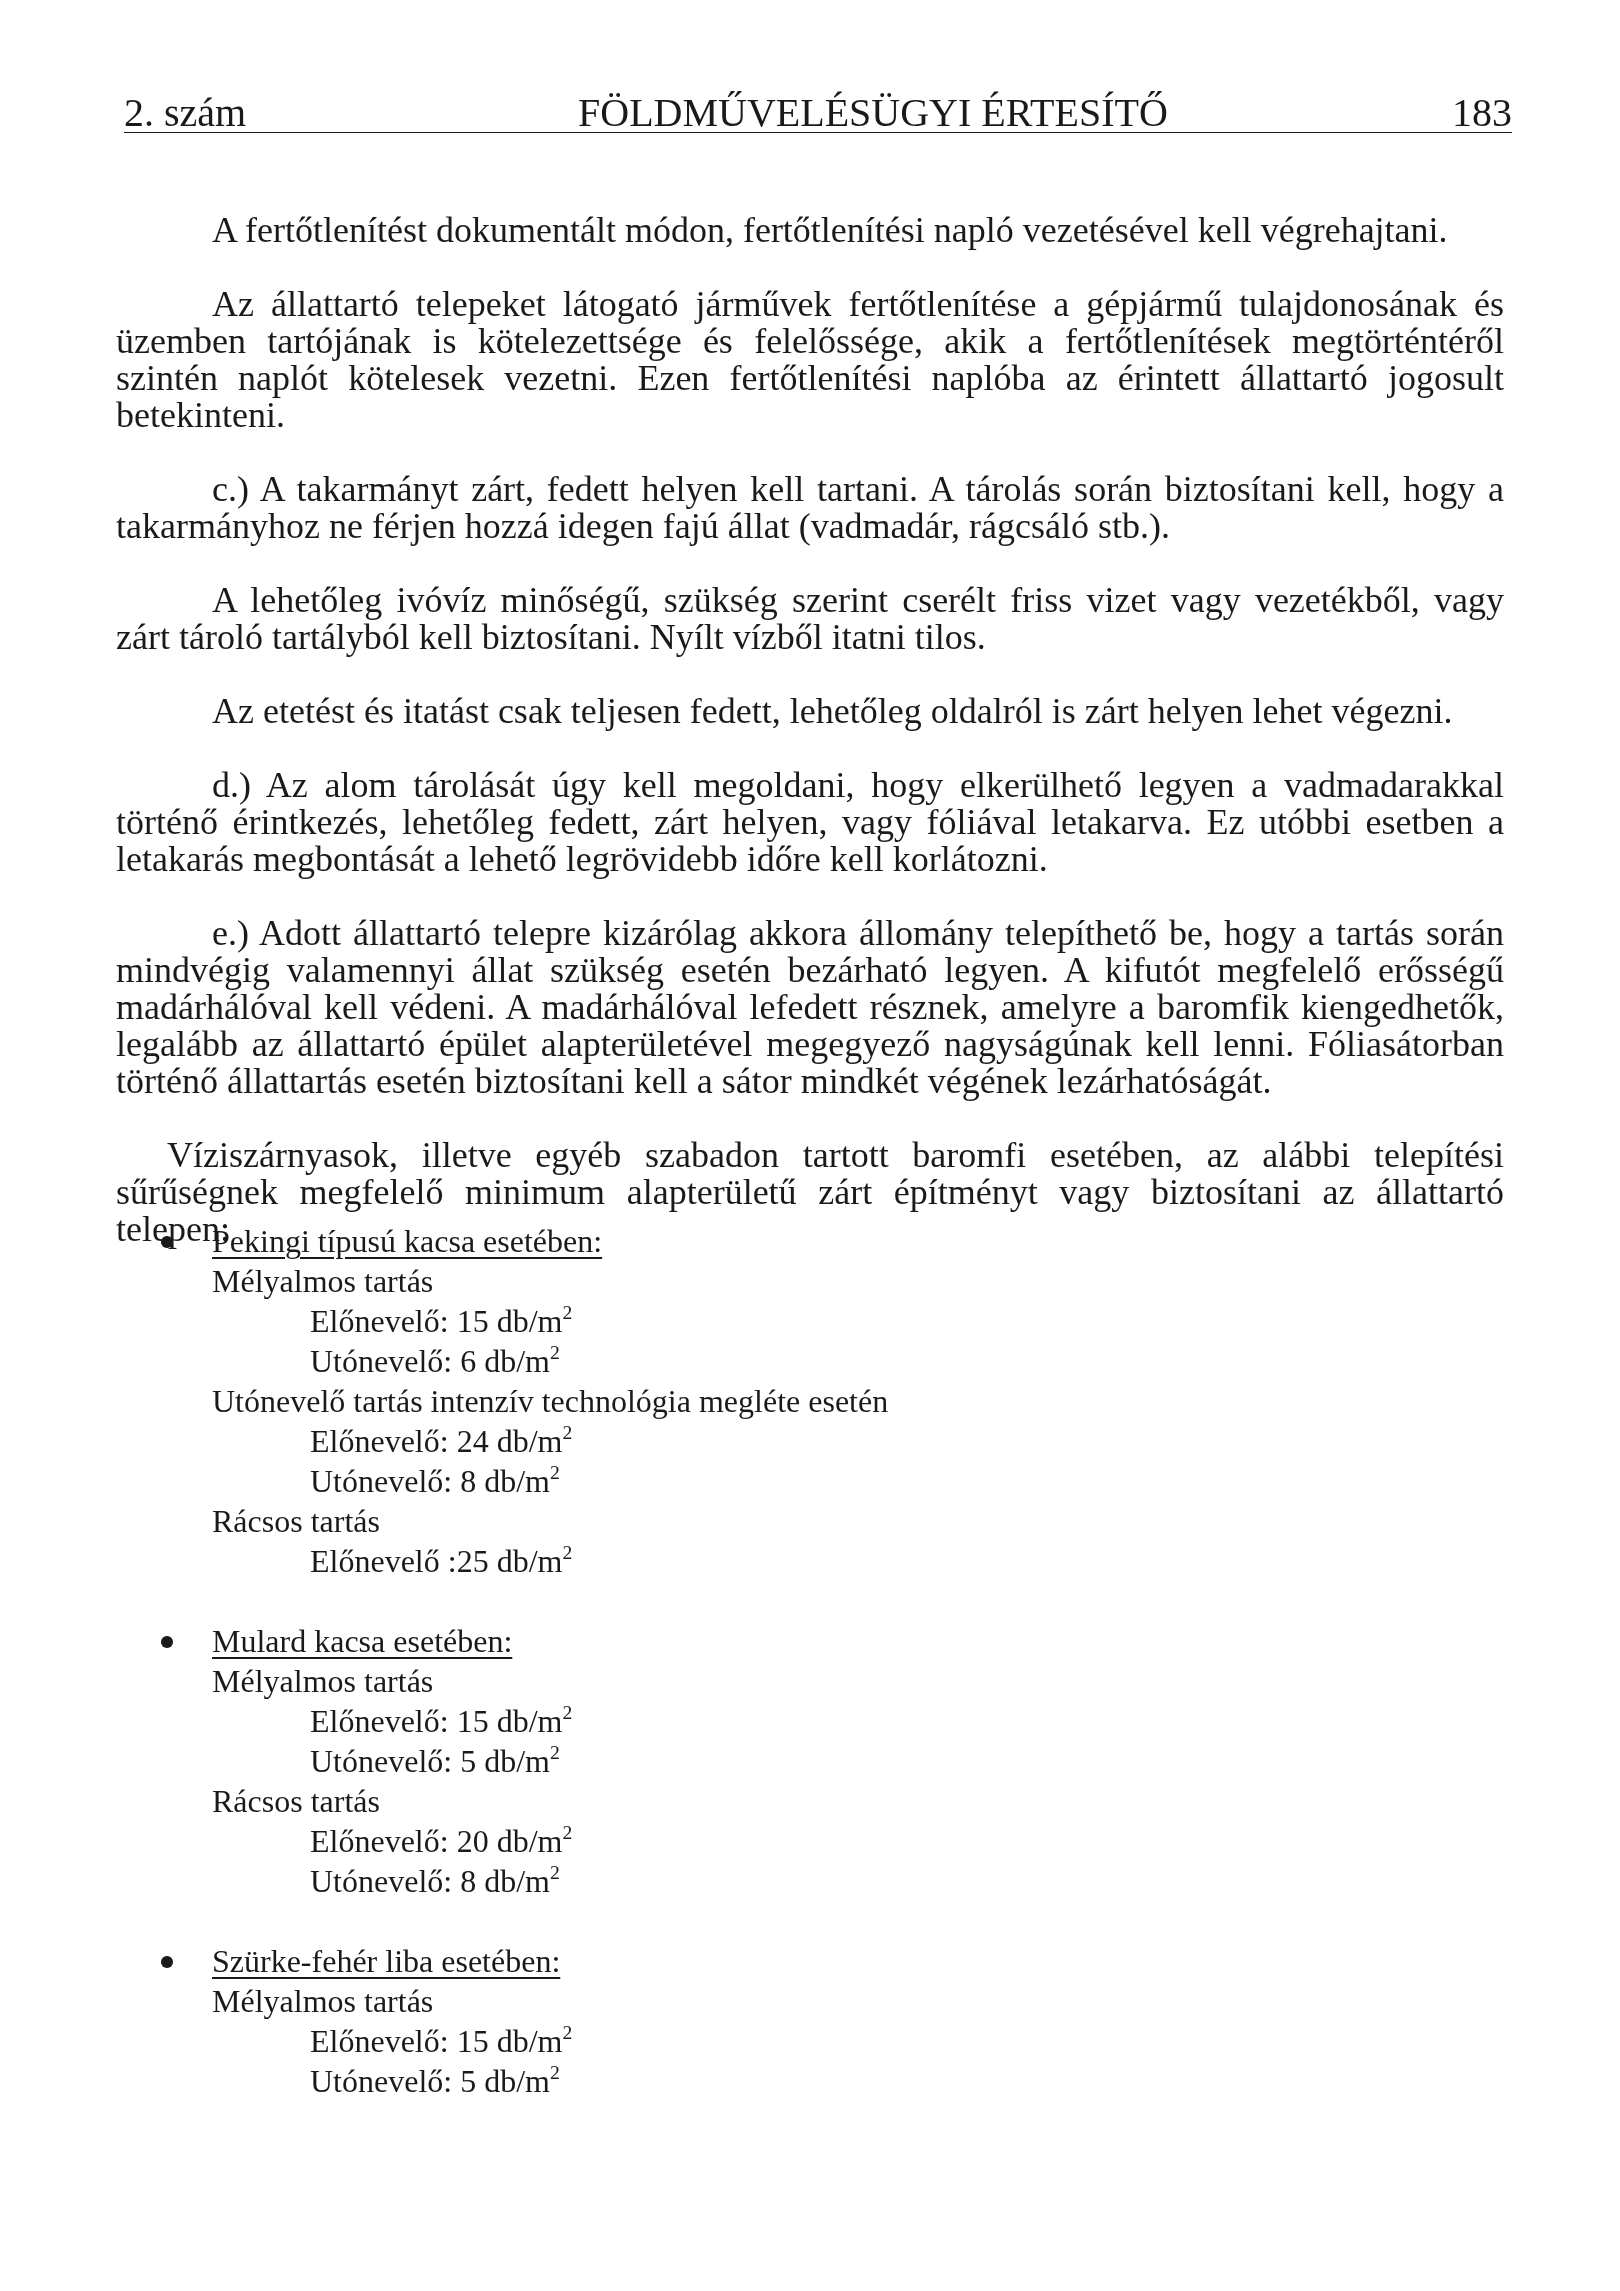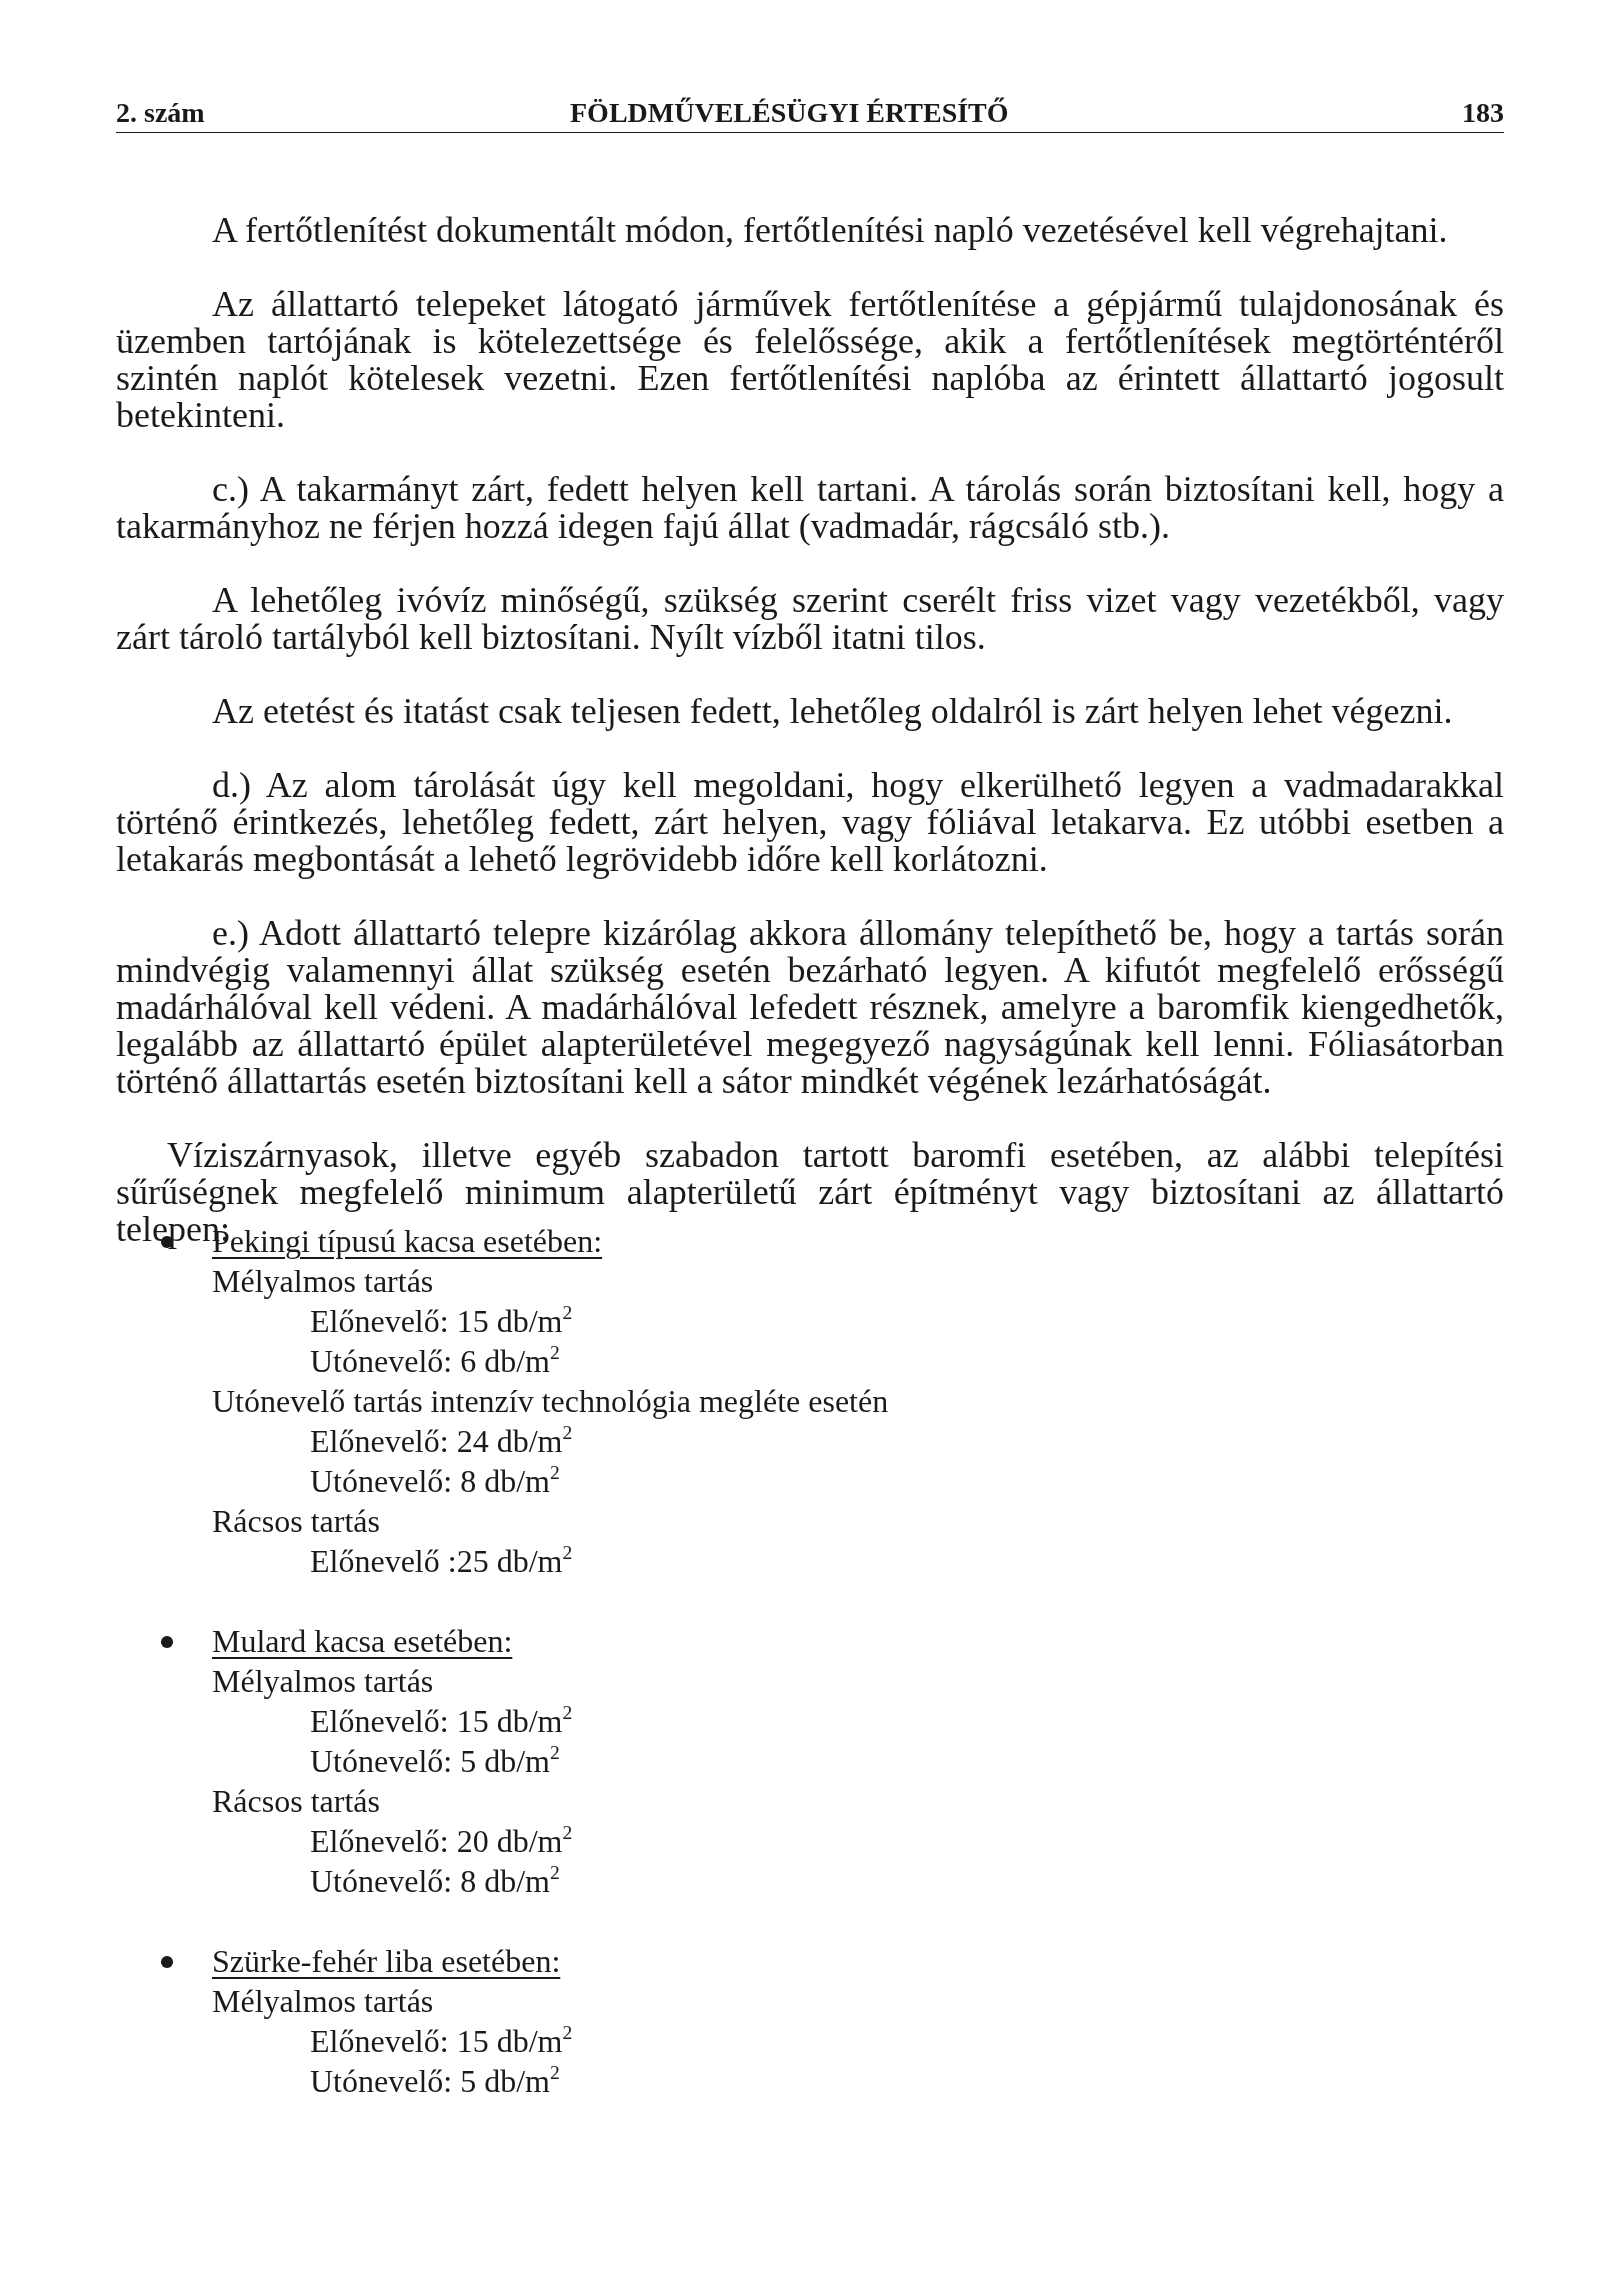--- a/index.html
+++ b/index.html
@@ -17,28 +17,27 @@
   }
   .page {
     position: absolute;
     left: 116px;
     top: 0;
     width: 1388px;
   }
   
   .running-header {
     position: absolute;
-    left: 0;
+    left: 8px;
     top: 93px;
     width: 1388px;
     height: 39px;
     border-bottom: 1.8px solid #1a1a1a;
-    font-size: 28px;
+    font-size: 40px;
     line-height: 39px;
-    font-weight: bold;
   }
   .running-header .issue {
     position: absolute;
     left: 0;
     bottom: 0;
   }
   .running-header .title {
     position: absolute;
     left: 454px;
     bottom: 0;

